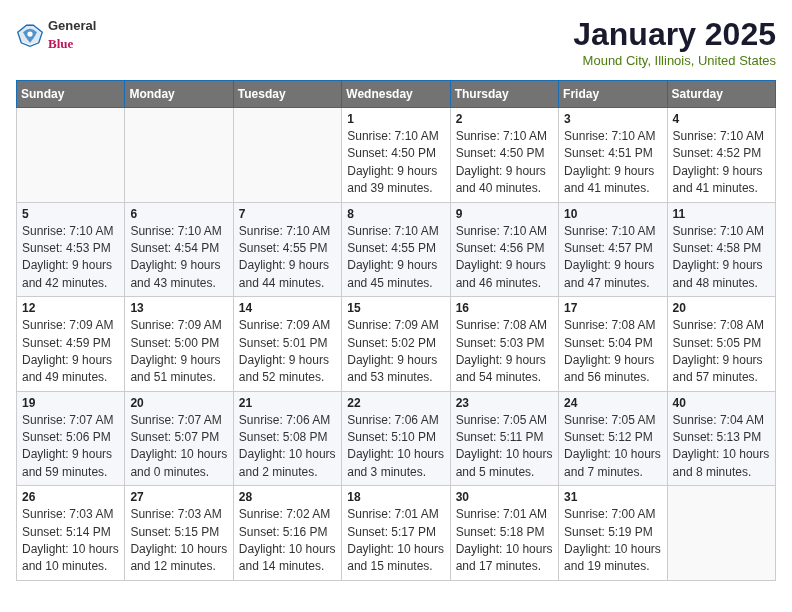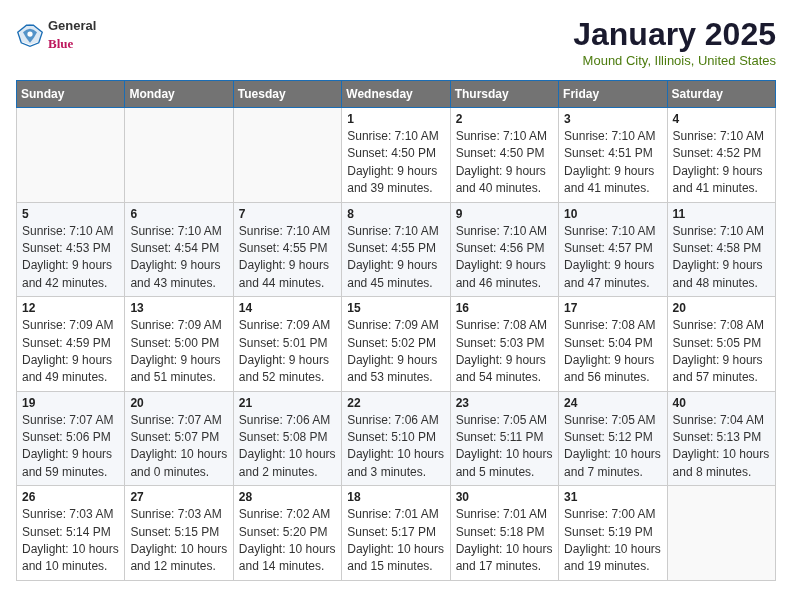--- a/index.html
+++ b/index.html
@@ -297,21 +297,21 @@
         <td>
           <span class="day-num">27</span>
           <div class="day-info" style="white-space: pre-line;">Sunrise: 7:03 AM
 Sunset: 5:15 PM
 Daylight: 10 hours
 and 12 minutes.</div>
         </td>
         <td>
           <span class="day-num">28</span>
           <div class="day-info" style="white-space: pre-line;">Sunrise: 7:02 AM
-Sunset: 5:20 PM
+Sunset: 5:16 PM
 Daylight: 10 hours
 and 14 minutes.</div>
         </td>
         <td>
           <span class="day-num">18</span>
           <div class="day-info" style="white-space: pre-line;">Sunrise: 7:01 AM
 Sunset: 5:17 PM
 Daylight: 10 hours
 and 15 minutes.</div>
         </td>

